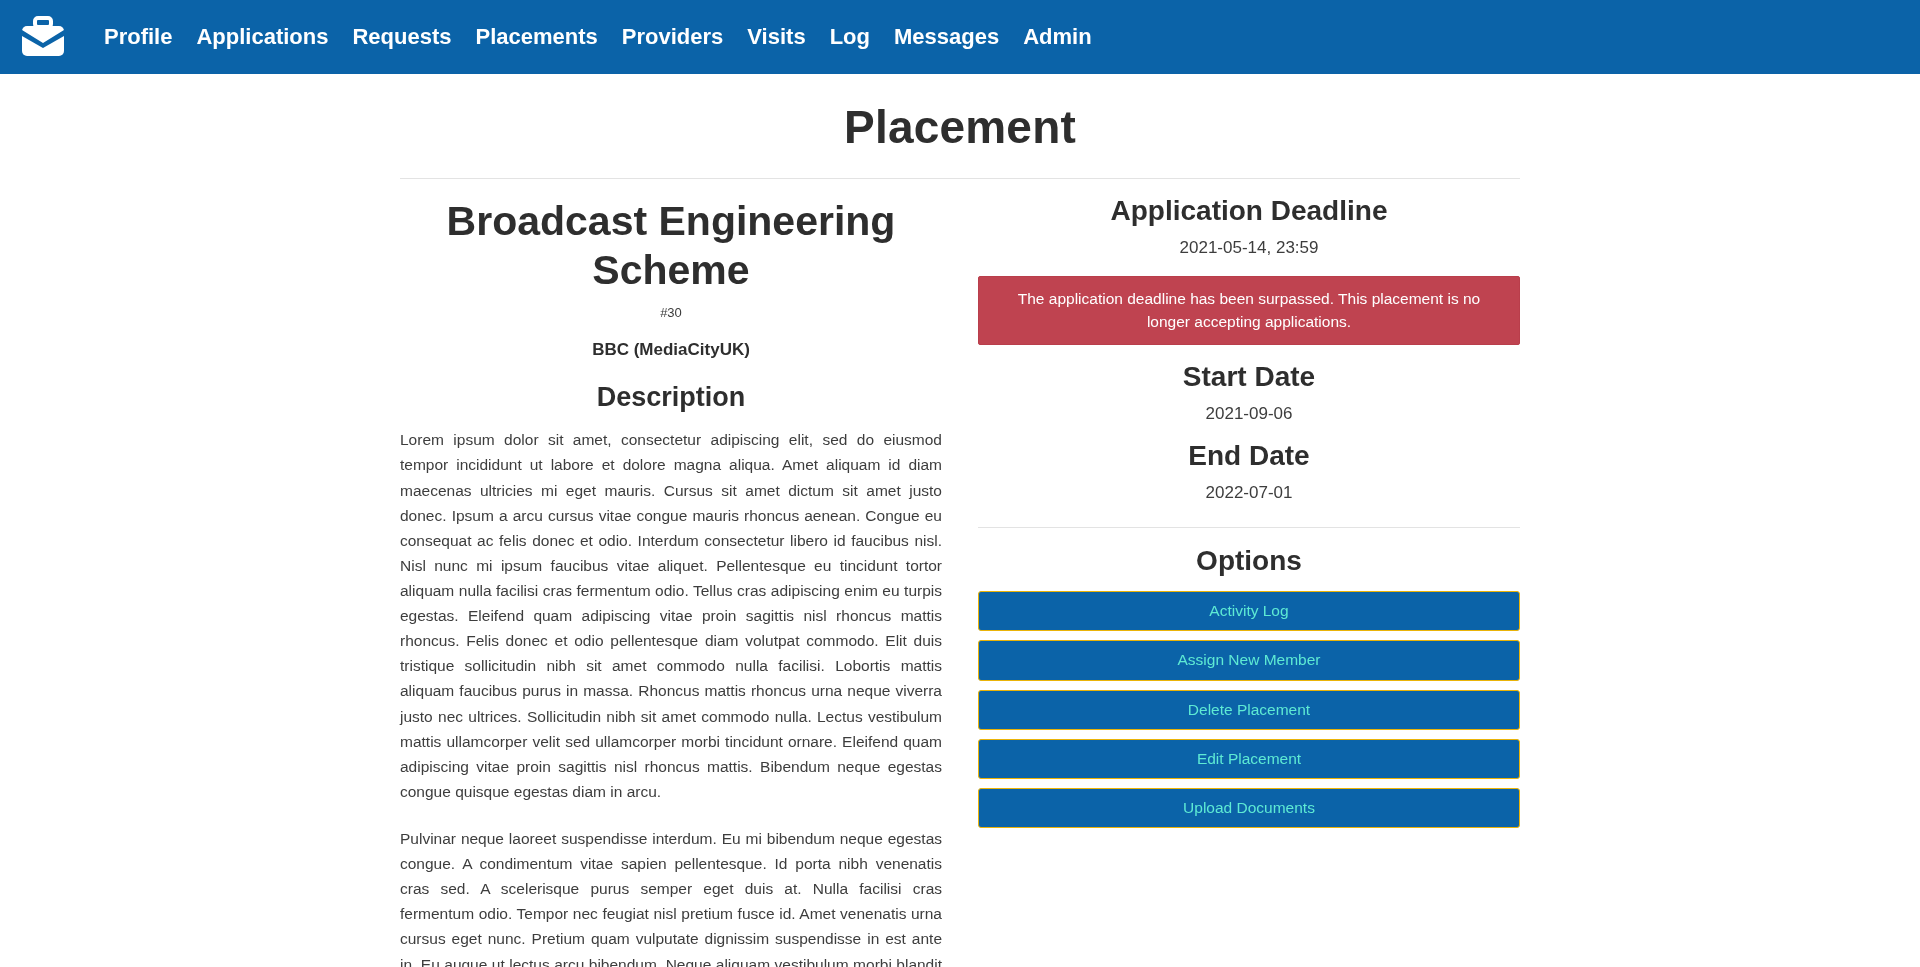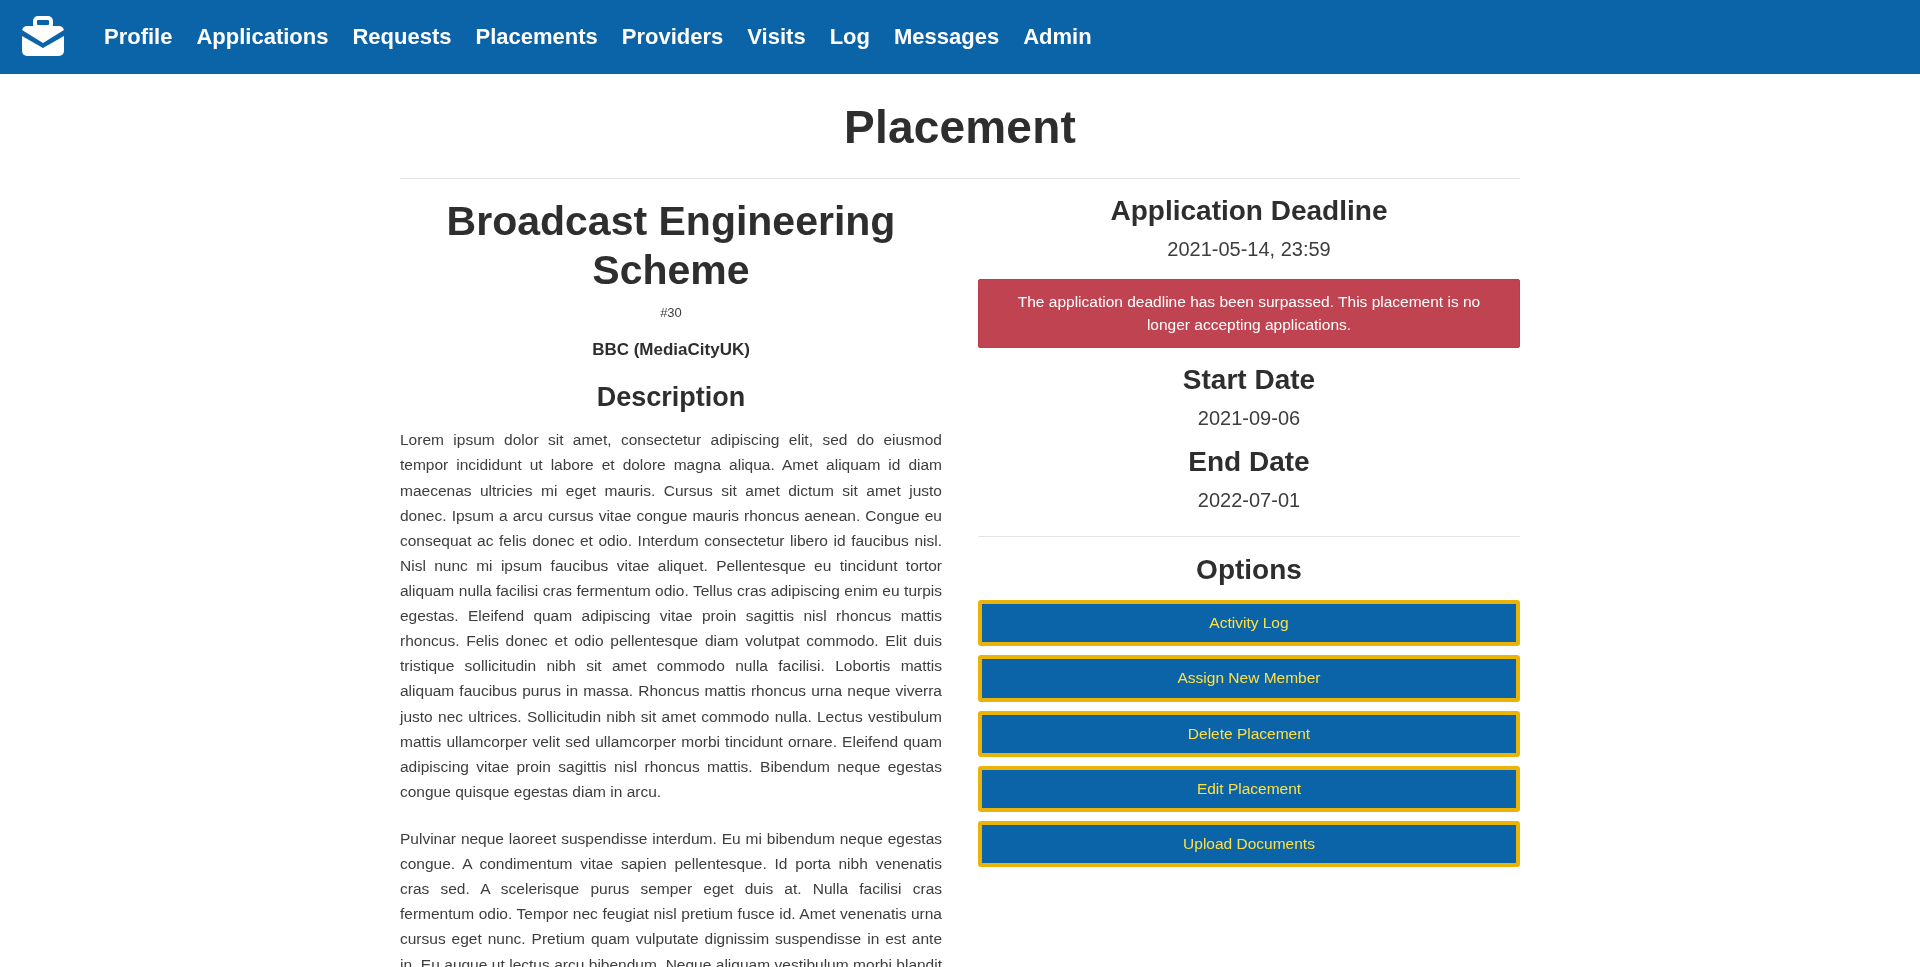--- a/index.html
+++ b/index.html
@@ -126,21 +126,21 @@
   
   .r-heading {
     text-align: center;
     font-size: 28px;
     font-weight: bold;
     color: #2e2e2e;
     margin: 16px 0 0 0;
   }
   .r-value {
     text-align: center;
-    font-size: 20px;
+    font-size: 17px;
     color: #3d3d3d;
     margin: 11px 0 0 0;
   }
   .alert-danger {
     margin: 18px 0 0 0;
     background: #bf4350;
     color: #ffffff;
     border: 1px solid #b93e4b;
     border-radius: 2px;
     padding: 11px 16px;
@@ -159,23 +159,23 @@
     font-size: 28px;
     font-weight: bold;
     color: #2e2e2e;
     margin: 17px 0 0 0;
   }
   .btn-stack { margin-top: 14px; }
   .btn-block {
     display: block;
     width: 100%;
     background: #0B63A8;
-    border: 4px solid #eab308;
+    border: 1px solid #eab308;
     border-radius: 3px;
-    color: #fde047;
+    color: #5eead4;
     font-size: 15.5px;
     font-family: "Liberation Sans", sans-serif;
     padding: 9px 10px;
     margin-bottom: 9px;
     text-align: center;
     cursor: pointer;
     line-height: 1.3;
   }
   .btn-block:last-child { margin-bottom: 0; }
 </style>

